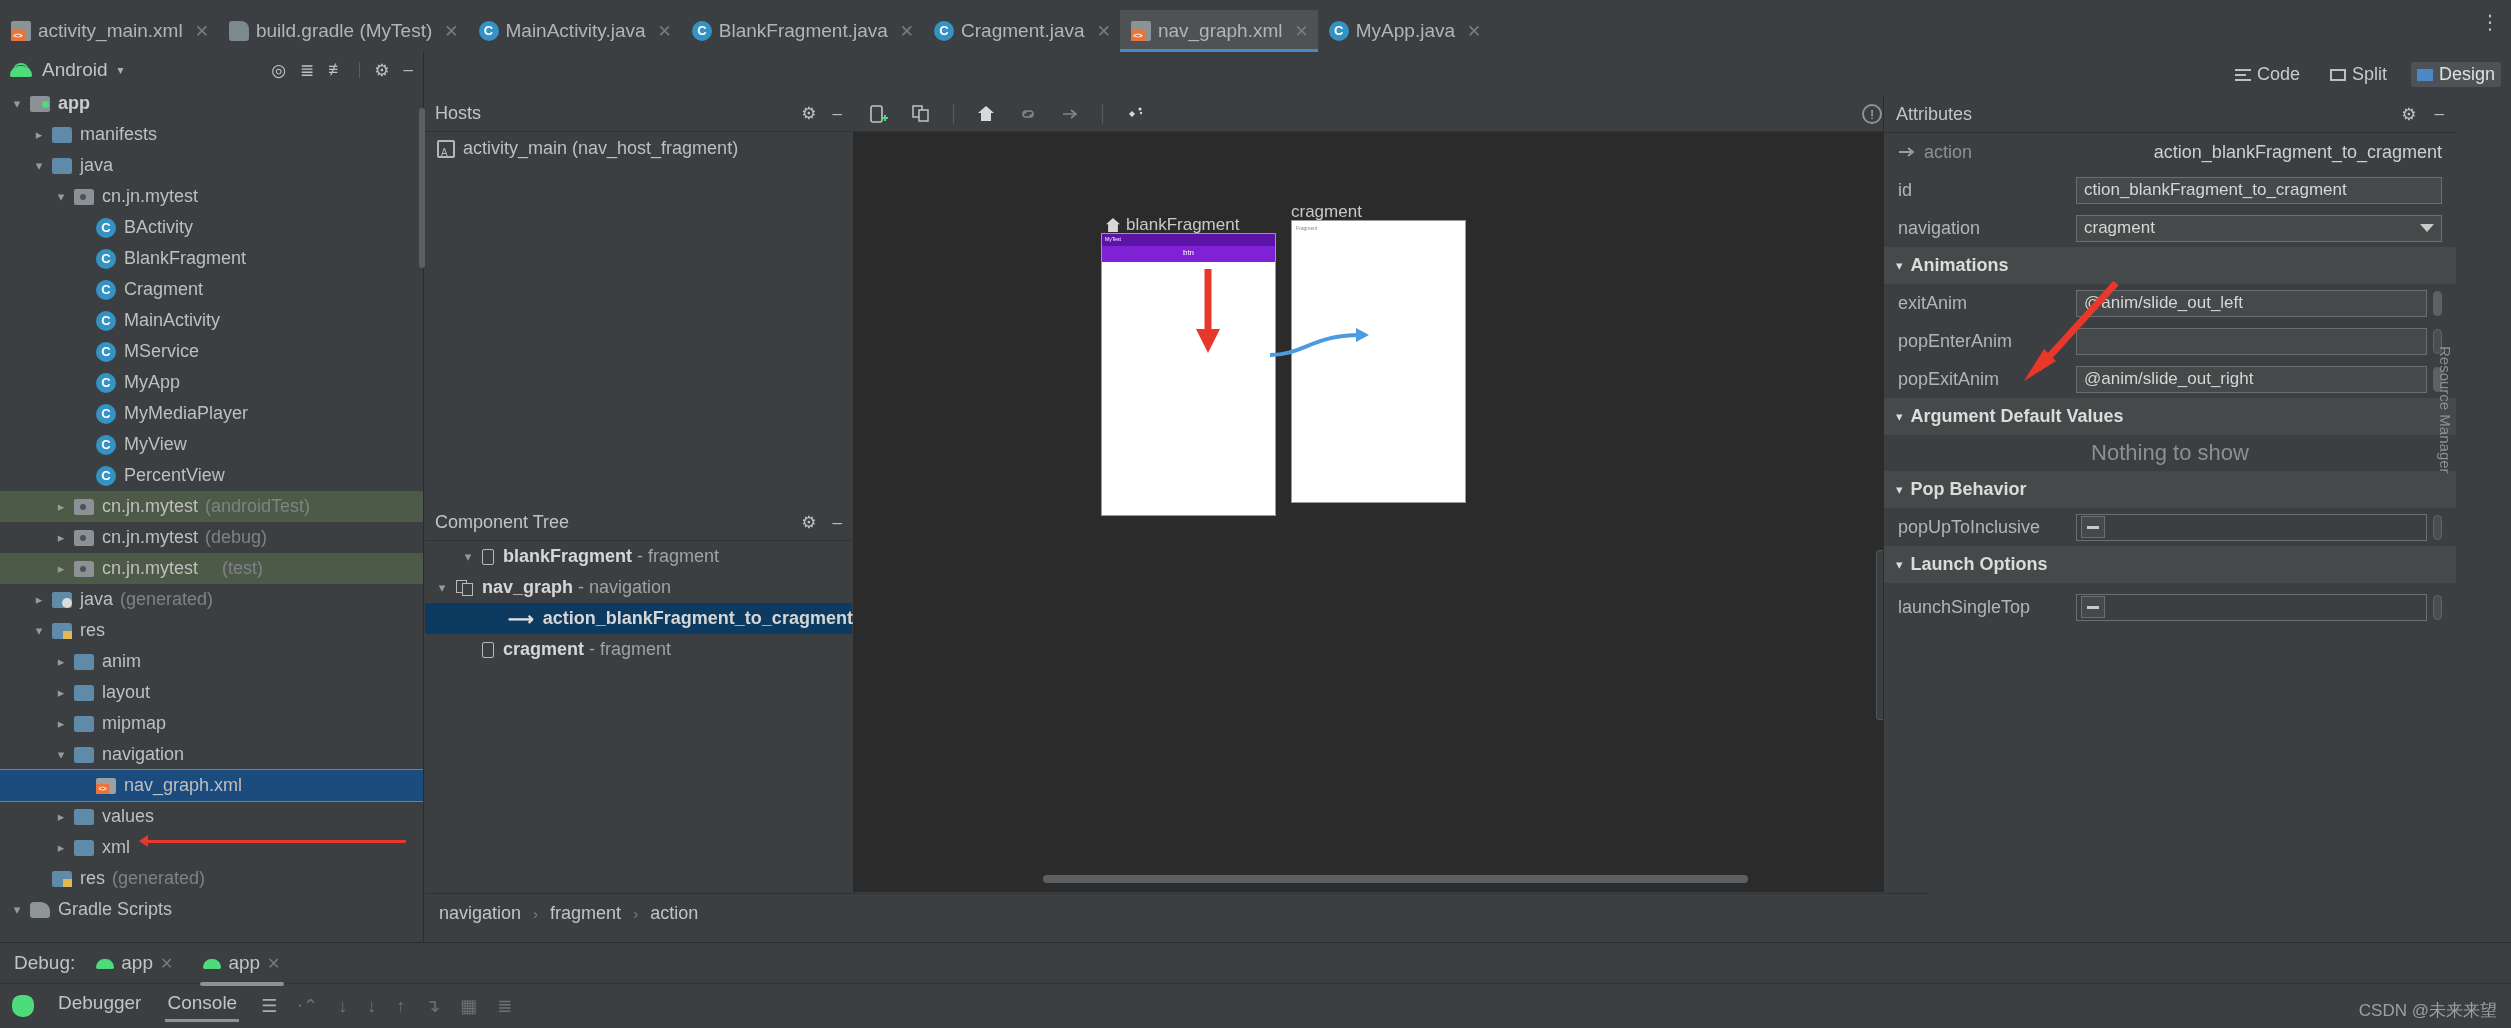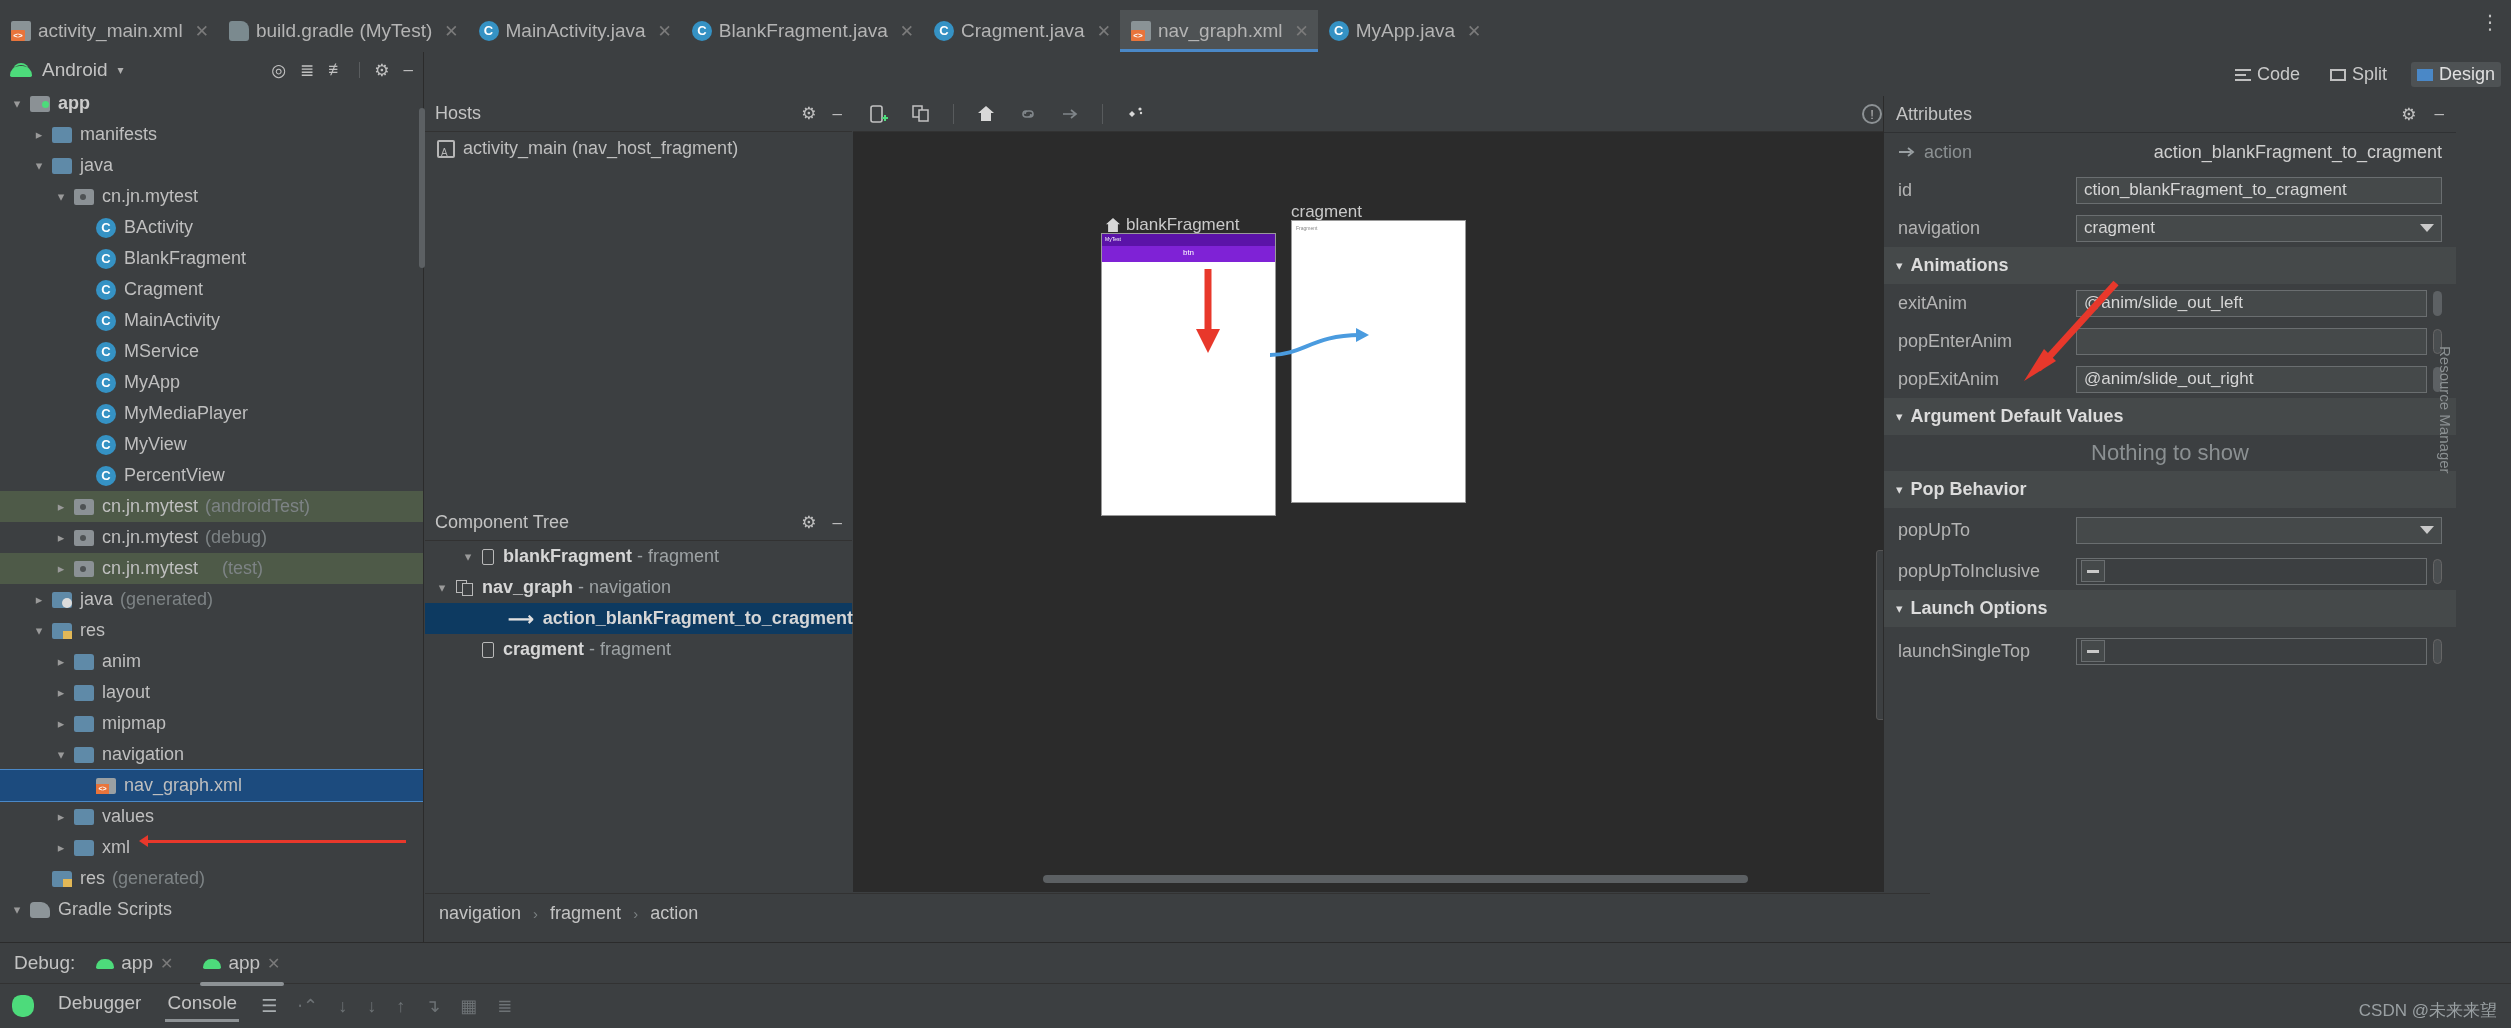--- a/index.html
+++ b/index.html
@@ -694,27 +694,20 @@
     <div class="sectionhdr">
       <span class="ch">▾</span>
       <span>Argument Default Values</span>
     </div>
     <div class="nothing">Nothing to show</div>
 
     <div class="sectionhdr">
       <span class="ch">▾</span>
       <span>Pop Behavior</span>
     </div>
-    <div class="arow" style="height:44px;">
-      <span class="k">popUpTo</span>
-      <span class="combo">
-        <span class="cv"></span>
-        <span class="carw"></span>
-      </span>
-    </div>
     <div class="arow">
       <span class="k">popUpToInclusive</span>
       <span class="checkfield">
         <span class="tri-check">
             <i></i>
           </span>
       </span>
       <span class="pillscroll light"></span>
     </div>
 

